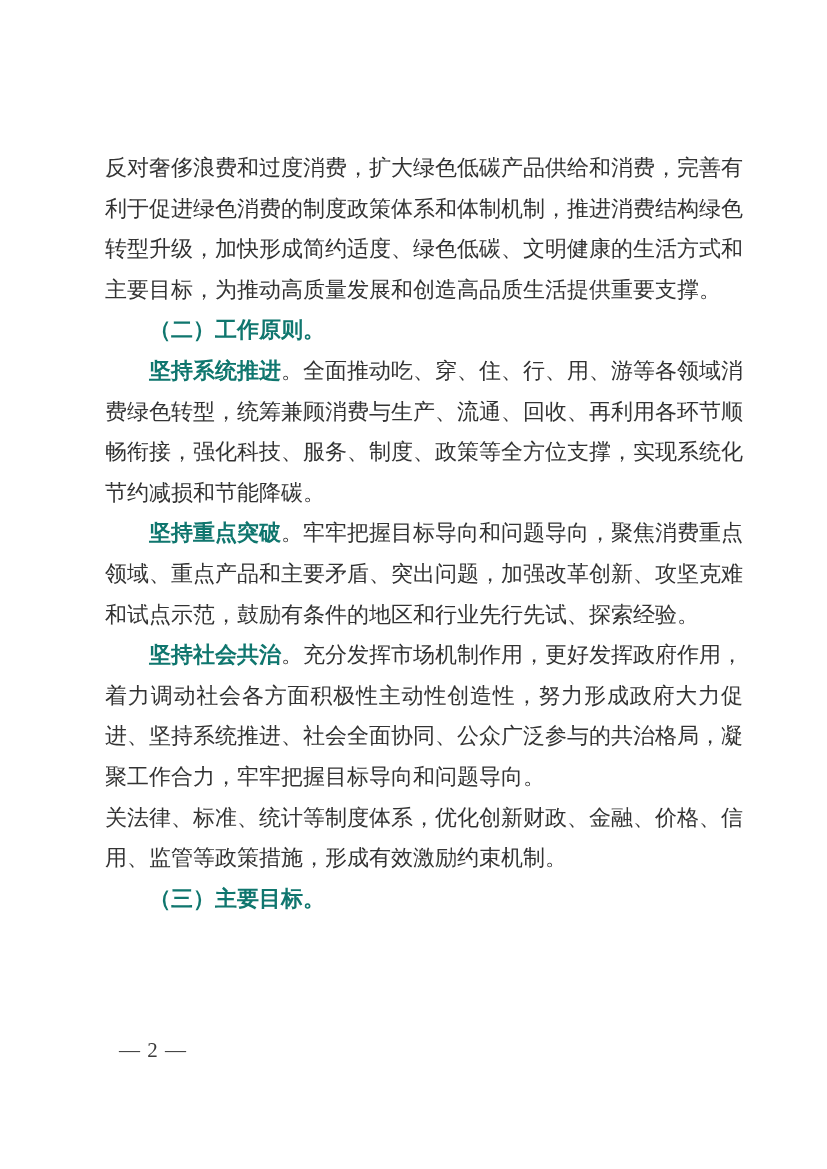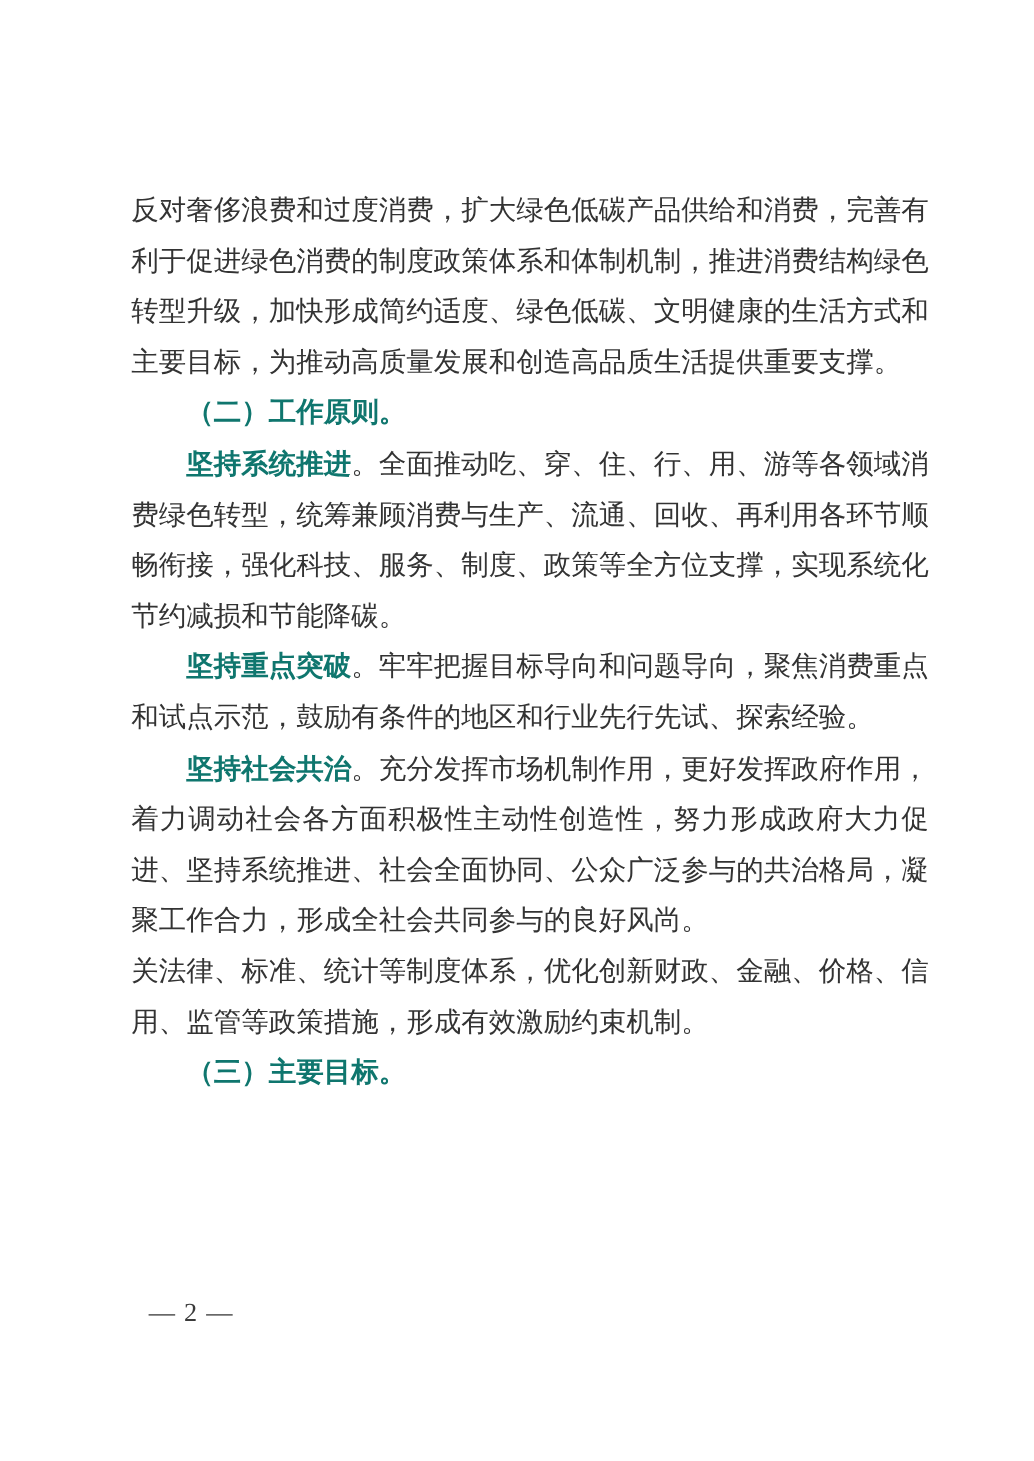--- a/index.html
+++ b/index.html
@@ -65,27 +65,28 @@
         <div class="line indent"><span class="lead">（二）工作原则。</span></div>
       </div>
       <div class="para">
         <div class="line indent fill"><span class="lead">坚持系统推进</span><span>。全面推动吃、穿、住、行、用、游等各领域消</span></div>
         <div class="line fill"><span>费绿色转型，统筹兼顾消费与生产、流通、回收、再利用各环节顺</span></div>
         <div class="line fill"><span>畅衔接，强化科技、服务、制度、政策等全方位支撑，实现系统化</span></div>
         <div class="line"><span>节约减损和节能降碳。</span></div>
       </div>
       <div class="para">
         <div class="line indent fill"><span class="lead">坚持重点突破</span><span>。牢牢把握目标导向和问题导向，聚焦消费重点</span></div>
+        <div class="line fill"><span>领域、重点产品和主要矛盾、突出问题，加强改革创新、攻坚克难</span></div>
         <div class="line"><span>和试点示范，鼓励有条件的地区和行业先行先试、探索经验。</span></div>
       </div>
       <div class="para">
         <div class="line indent fill"><span class="lead">坚持社会共治</span><span>。充分发挥市场机制作用，更好发挥政府作用，</span></div>
         <div class="line fill"><span>着力调动社会各方面积极性主动性创造性，努力形成政府大力促</span></div>
         <div class="line fill"><span>进、坚持系统推进、社会全面协同、公众广泛参与的共治格局，凝</span></div>
-        <div class="line"><span>聚工作合力，形成全社会共同参与的良好风尚。</span></div>
+        <div class="line"><span>聚工作合力，牢牢把握目标导向和问题导向。</span></div>
       </div>
       <div class="para">
         <div class="line fill"><span>关法律、标准、统计等制度体系，优化创新财政、金融、价格、信</span></div>
         <div class="line"><span>用、监管等政策措施，形成有效激励约束机制。</span></div>
       </div>
       <div class="para">
         <div class="line indent"><span class="lead">（三）主要目标。</span></div>
       </div>
     </main>
   <footer class="page-footer">

